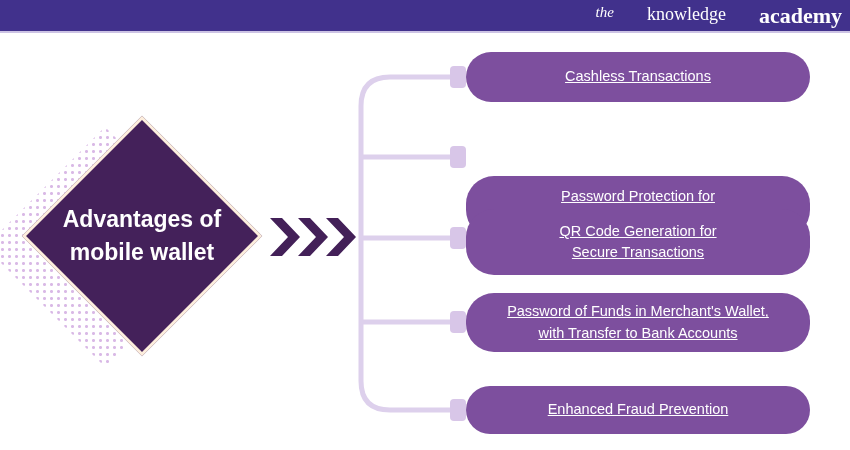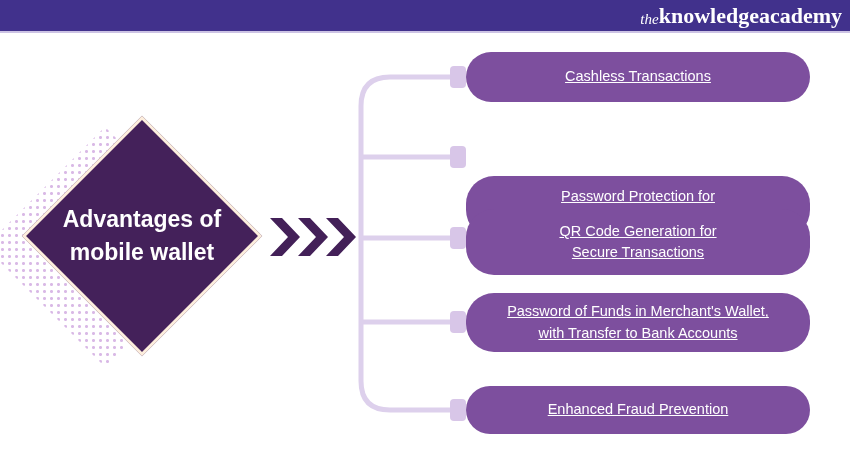--- a/index.html
+++ b/index.html
@@ -24,24 +24,25 @@
     justify-content: flex-end;
     padding-right: 8px;
     box-sizing: border-box;
   }
   .logo {
     color: #ffffff;
     font-family: "Liberation Serif", serif;
     white-space: nowrap;
     line-height: 1;
     display: flex;
-    align-items: flex-end;
+    align-items: flex-start;
+    gap: 33px;
   }
   .logo-the { font-style: italic; font-size: 15px; }
-  .logo-knowledge { font-size: 22px; font-weight: 700; }
+  .logo-knowledge { font-size: 18px; font-weight: 400; }
   .logo-academy { font-size: 22px; font-weight: 700; }
 
   
   .dot-field {
     position: absolute;
     left: -15px; top: 127px;
     width: 240px; height: 240px;
     clip-path: polygon(50% 0, 100% 50%, 50% 100%, 0 50%);
     background-image: radial-gradient(circle, #D9B9E6 1.3px, rgba(217,185,230,0) 1.6px);
     background-size: 7px 7px;

